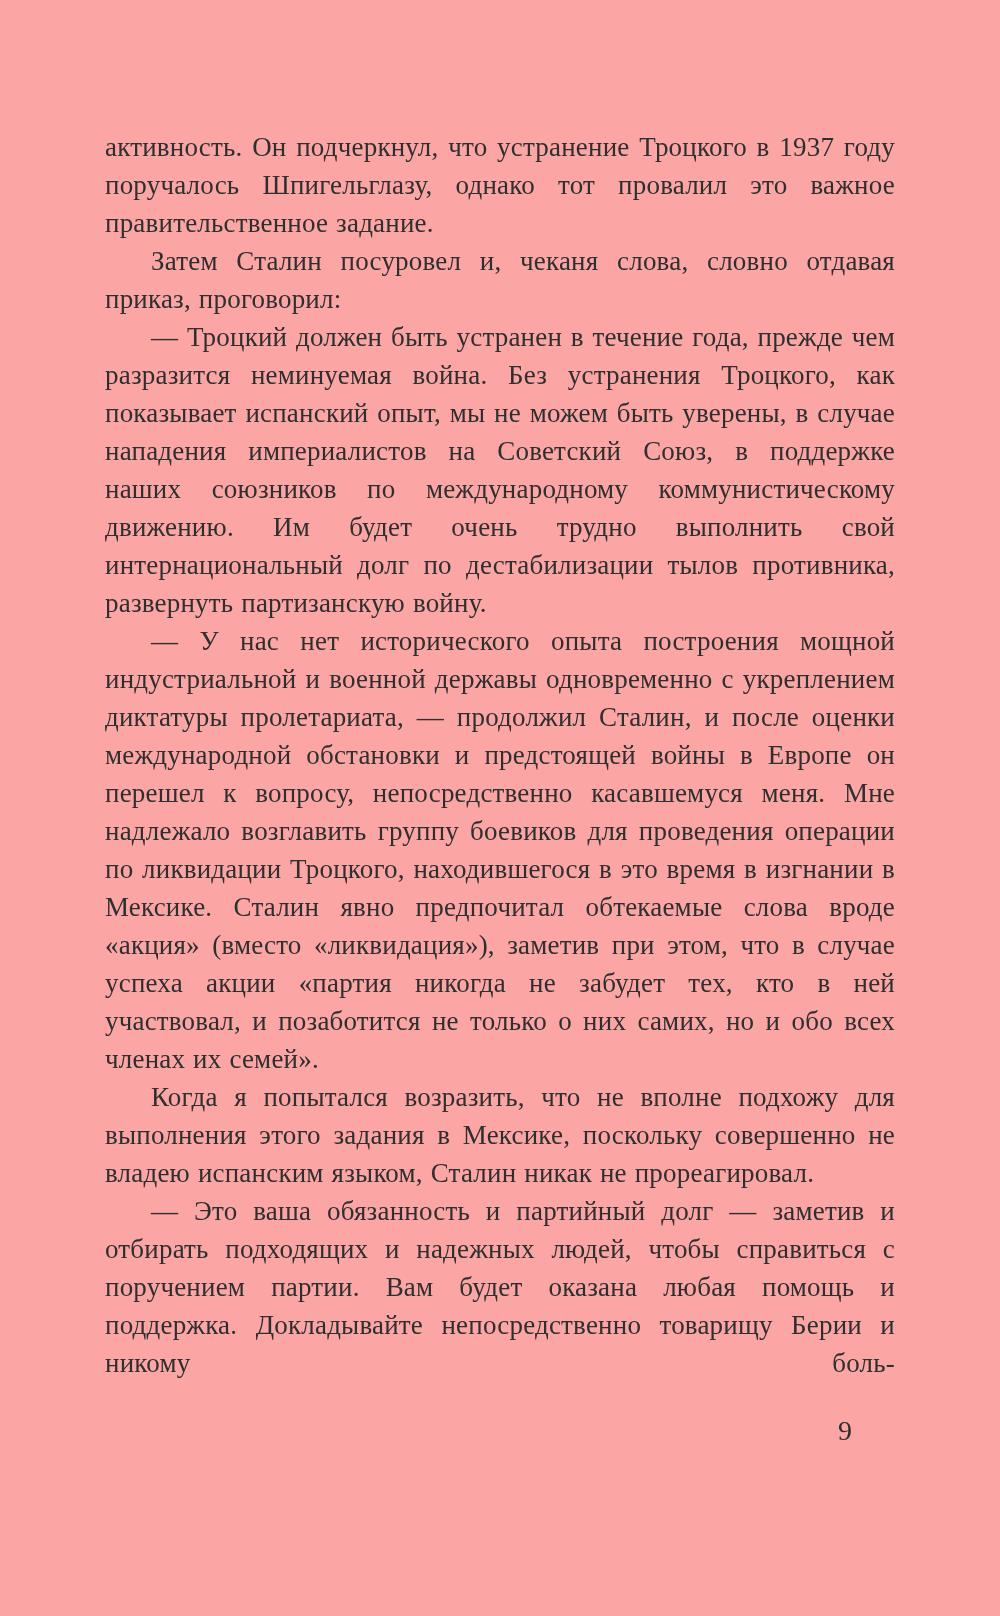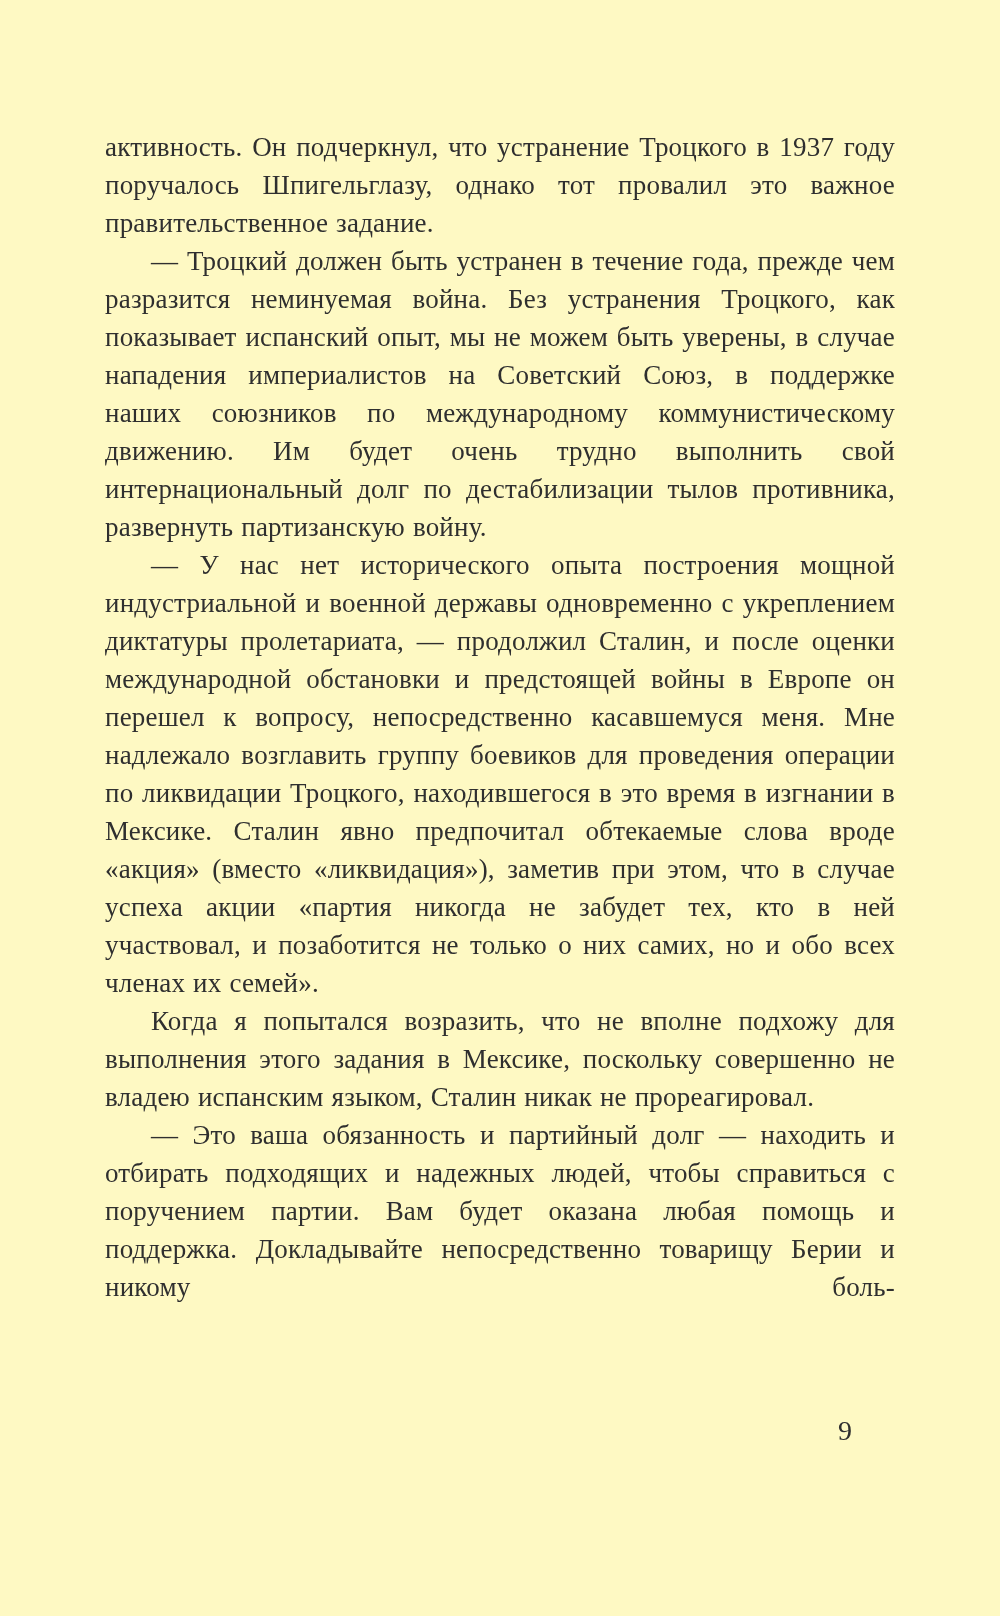--- a/index.html
+++ b/index.html
@@ -13,21 +13,21 @@
     height: 1616px;
     position: relative;
     font-family: "Liberation Serif", "DejaVu Serif", serif;
     color: #2f2f2f;
     overflow: hidden;
   }
 
   .book-page {
     position: absolute;
     inset: 0;
-    background: #fef9c3;
+    background: #fca5a5;
   }
 
   .text-block {
     position: absolute;
     left: 105px;
     top: 128px;
     width: 790px;
   }
 
   .para {
@@ -60,26 +60,27 @@
   }
 </style>
 </head>
 <body>
 
 <main class="book-page">
 
   <section class="text-block" lang="ru">
     <p class="para">активность. Он подчеркнул, что устранение Троцкого в 1937 году поручалось Шпигельглазу, однако тот провалил это важное правительственное задание.</p>
 
+    <p class="para indent">Затем Сталин посуровел и, чеканя слова, словно отдавая приказ, проговорил:</p>
 
     <p class="para indent">— Троцкий должен быть устранен в течение года, прежде чем разразится неминуемая война. Без устранения Троцкого, как показывает испанский опыт, мы не можем быть уверены, в случае нападения империалистов на Советский Союз, в поддержке наших союзников по международному коммунистическому движению. Им будет очень трудно выполнить свой интернациональный долг по дестабилизации тылов противника, развернуть партизанскую войну.</p>
 
     <p class="para indent">— У нас нет исторического опыта построения мощной индустриальной и военной державы одновременно с укреплением диктатуры пролетариата, — продолжил Сталин, и после оценки международной обстановки и предстоящей войны в Европе он перешел к вопросу, непосредственно касавшемуся меня. Мне надлежало возглавить группу боевиков для проведения операции по ликвидации Троцкого, находившегося в это время в изгнании в Мексике. Сталин явно предпочитал обтекаемые слова вроде «акция» (вместо «ликвидация»), заметив при этом, что в случае успеха акции «партия никогда не забудет тех, кто в ней участвовал, и позаботится не только о них самих, но и обо всех членах их семей».</p>
 
     <p class="para indent">Когда я попытался возразить, что не вполне подхожу для выполнения этого задания в Мексике, поскольку совершенно не владею испанским языком, Сталин никак не прореагировал.</p>
 
 
-    <p class="para indent continued-end">— Это ваша обязанность и партийный долг — находить и отбирать подходящих и надежных людей, чтобы справиться с поручением партии. Вам будет оказана любая помощь и поддержка. Докладывайте непосредственно товарищу Берии и никому боль-</p>
+    <p class="para indent continued-end">— Это ваша обязанность и партийный долг — заметив и отбирать подходящих и надежных людей, чтобы справиться с поручением партии. Вам будет оказана любая помощь и поддержка. Докладывайте непосредственно товарищу Берии и никому боль-</p>
   </section>
 
   <div class="page-number">9</div>
 
 </main>
 
 </body></html>

